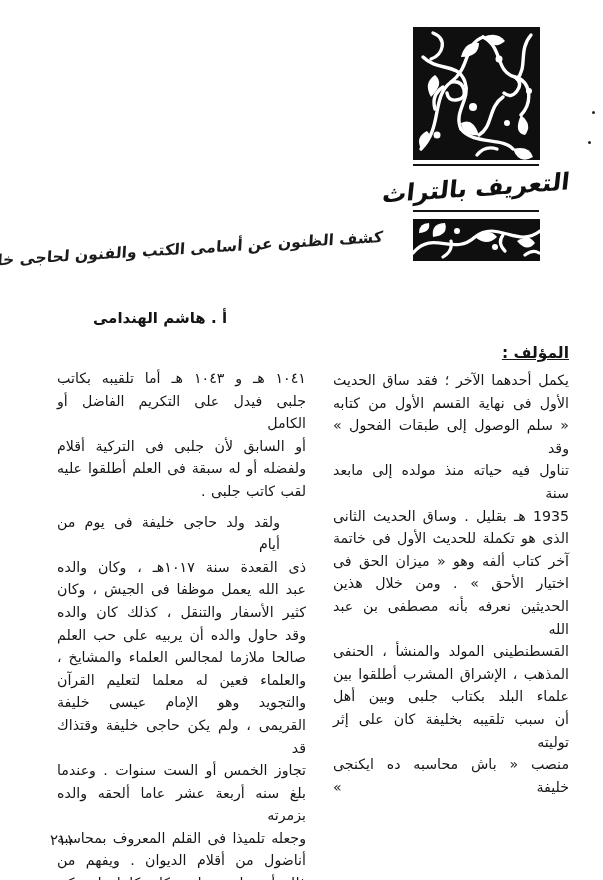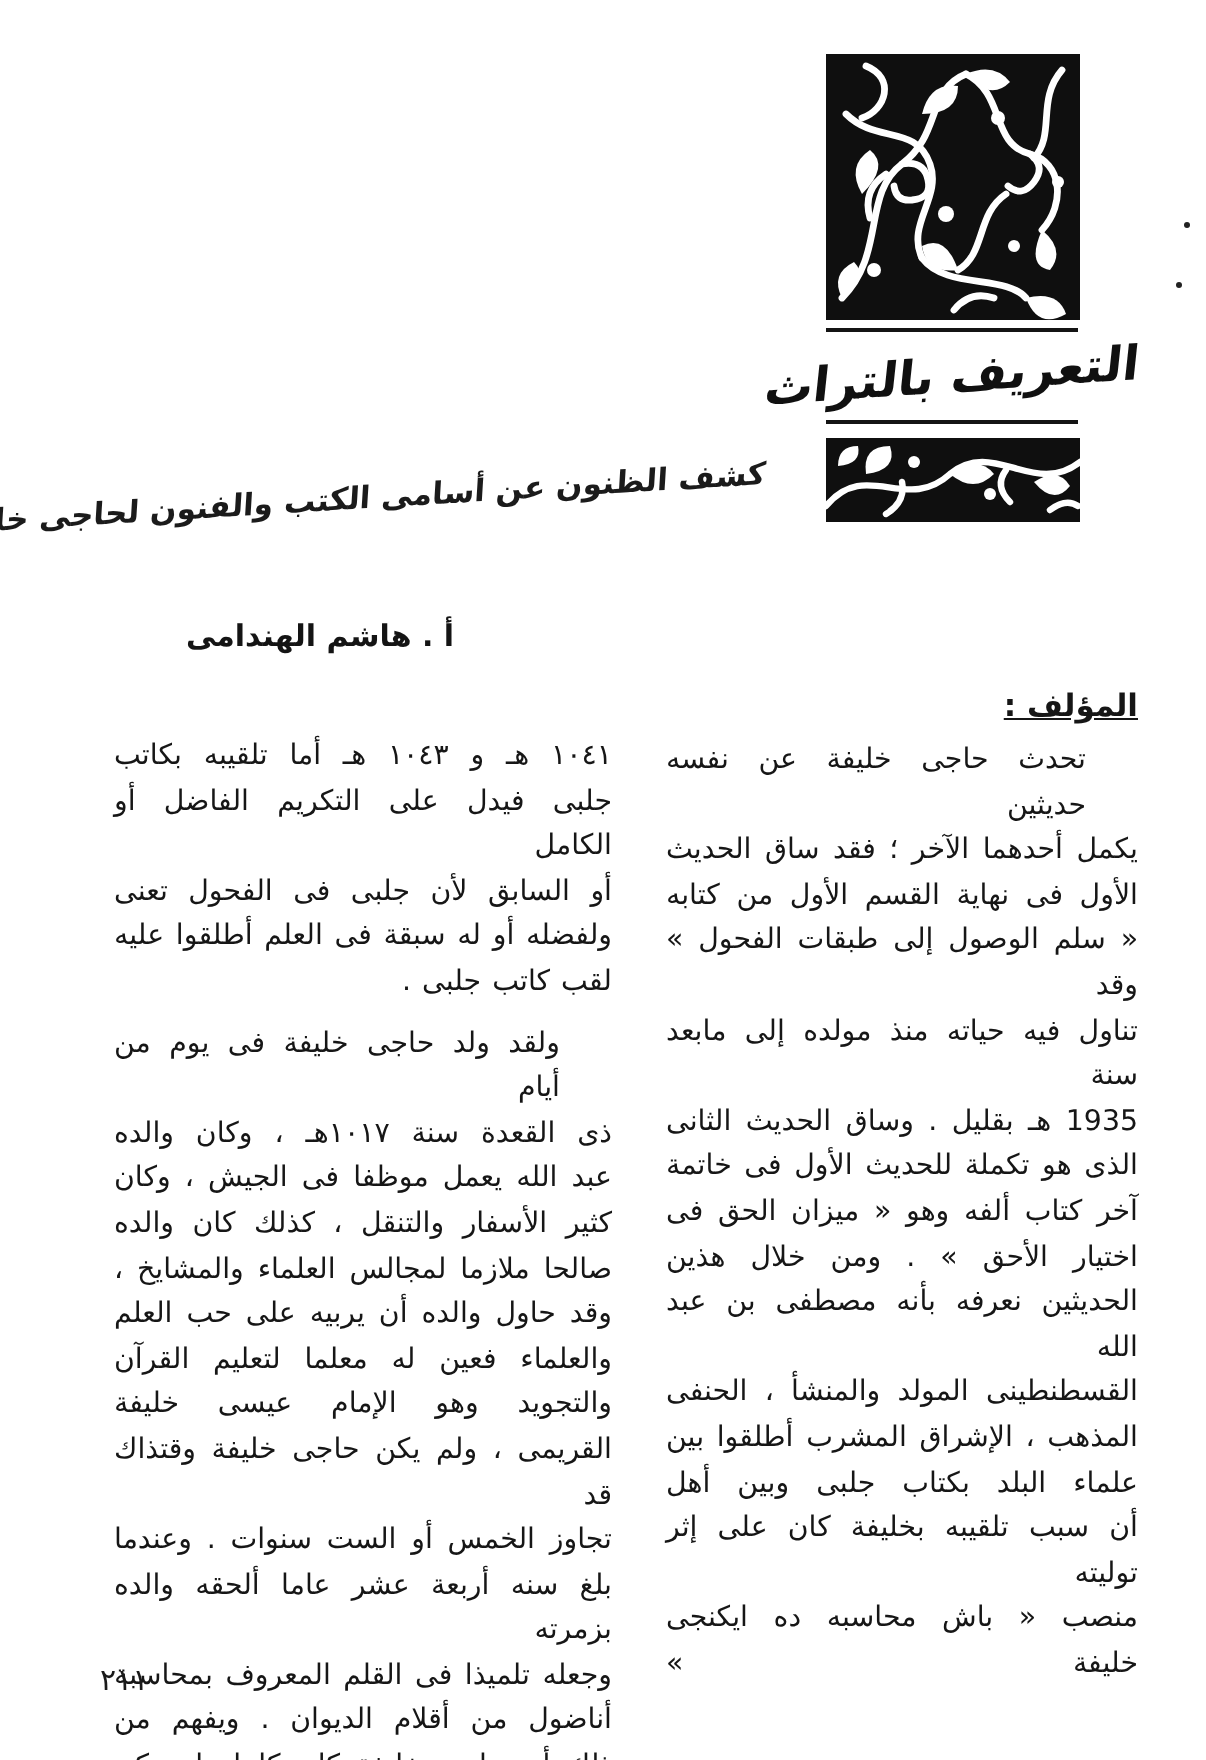--- a/index.html
+++ b/index.html
@@ -114,50 +114,49 @@
 
   <span class="speck speck-1"></span>
   <span class="speck speck-2"></span>
 
   <div class="handwritten-title">كشف الظنون عن أسامى الكتب والفنون لحاجى خليفة</div>
 
   <div class="author-name">أ . هاشم الهندامى</div>
 
   <div class="col col-right">
     <div class="section-heading">المؤلف :</div>
-    <div class="line indent">تحدث حاجى خليفة عن نفسه حديثين</div>
     <div class="line">يكمل أحدهما الآخر ؛ فقد ساق الحديث</div>
     <div class="line">الأول فى نهاية القسم الأول من كتابه</div>
     <div class="line">« سلم الوصول إلى طبقات الفحول » وقد</div>
     <div class="line">تناول فيه حياته منذ مولده إلى مابعد سنة</div>
     <div class="line">1935 هـ بقليل . وساق الحديث الثانى</div>
     <div class="line">الذى هو تكملة للحديث الأول فى خاتمة</div>
     <div class="line">آخر كتاب ألفه وهو « ميزان الحق فى</div>
     <div class="line">اختيار الأحق » . ومن خلال هذين</div>
     <div class="line">الحديثين نعرفه بأنه مصطفى بن عبد الله</div>
     <div class="line">القسطنطينى المولد والمنشأ ، الحنفى</div>
     <div class="line">المذهب ، الإشراق المشرب أطلقوا بين</div>
     <div class="line">علماء البلد بكتاب جلبى وبين أهل</div>
     <div class="line">أن سبب تلقيبه بخليفة كان على إثر توليته</div>
     <div class="line">منصب « باش محاسبه ده ايكنجى خليفة »</div>
 
   </div>
 
   <div class="col col-left">
     <div class="line">١٠٤١ هـ و ١٠٤٣ هـ أما تلقيبه بكاتب</div>
     <div class="line">جلبى فيدل على التكريم الفاضل أو الكامل</div>
-    <div class="line">أو السابق لأن جلبى فى الفحول تعنى</div>
+    <div class="line">أو السابق لأن جلبى فى التركية أقلام</div>
     <div class="line">ولفضله أو له سبقة فى العلم أطلقوا عليه</div>
     <div class="line short">لقب كاتب جلبى .</div>
     <div class="line indent parabreak">ولقد ولد حاجى خليفة فى يوم من أيام</div>
     <div class="line">ذى القعدة سنة ١٠١٧هـ ، وكان والده</div>
     <div class="line">عبد الله يعمل موظفا فى الجيش ، وكان</div>
     <div class="line">كثير الأسفار والتنقل ، كذلك كان والده</div>
+    <div class="line">وقد حاول والده أن يربيه على حب العلم</div>
     <div class="line">صالحا ملازما لمجالس العلماء والمشايخ ،</div>
-    <div class="line">وقد حاول والده أن يربيه على حب العلم</div>
     <div class="line">والعلماء فعين له معلما لتعليم القرآن</div>
     <div class="line">والتجويد وهو الإمام عيسى خليفة</div>
     <div class="line">القريمى ، ولم يكن حاجى خليفة وقتذاك قد</div>
     <div class="line">تجاوز الخمس أو الست سنوات . وعندما</div>
     <div class="line">بلغ سنه أربعة عشر عاما ألحقه والده بزمرته</div>
     <div class="line">وجعله تلميذا فى القلم المعروف بمحاسبة</div>
     <div class="line">أناضول من أقلام الديوان . ويفهم من</div>
     <div class="line">ذلك أن حاجى خليفة كان كاتبا ولم يكن</div>
   </div>
 

